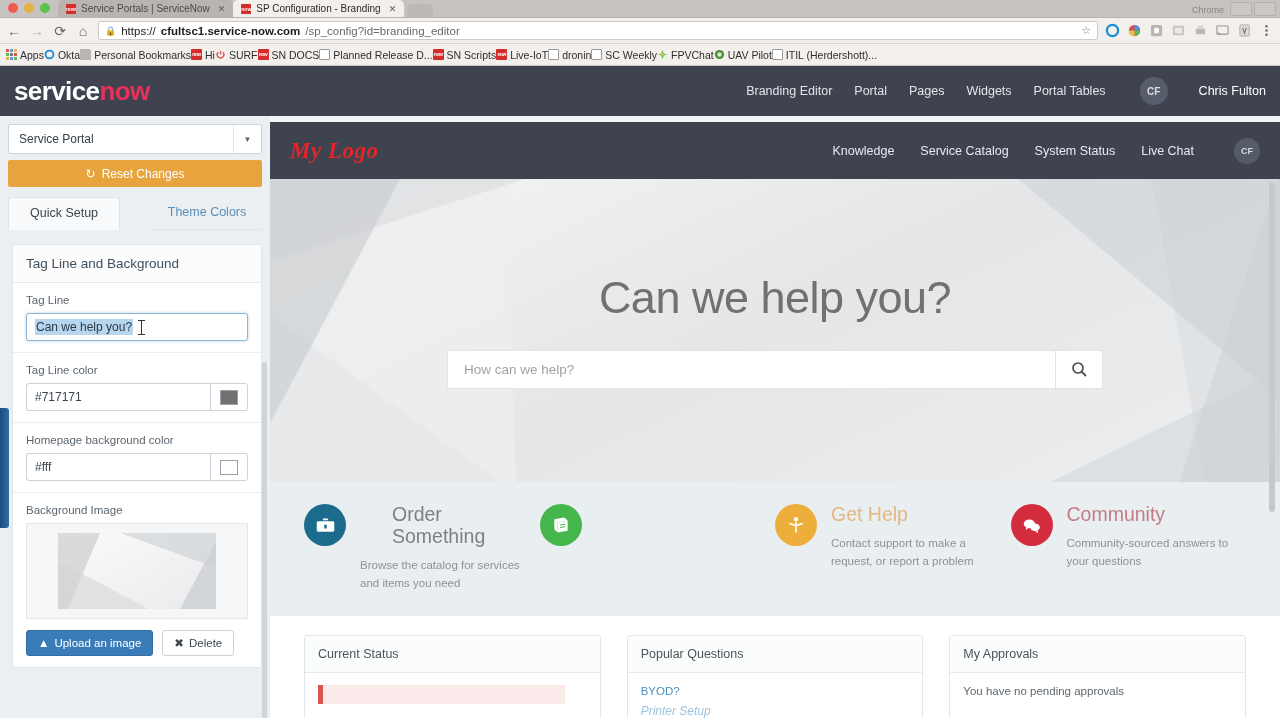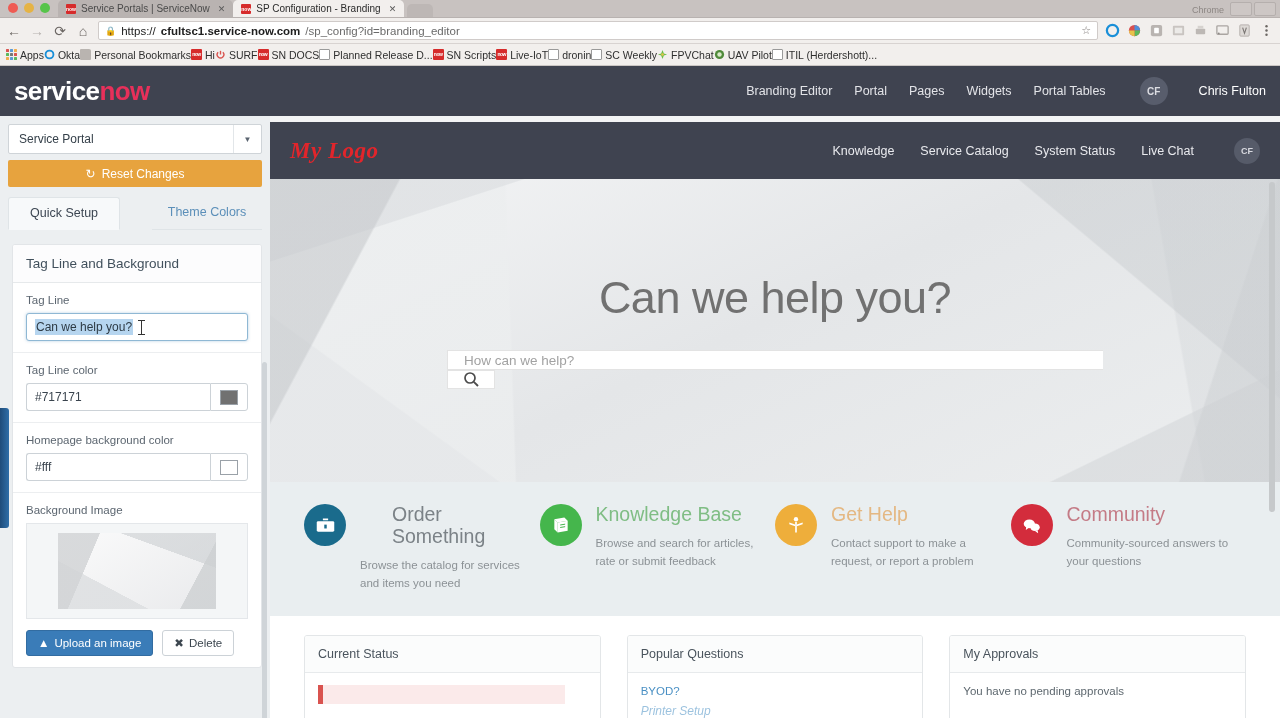--- a/index.html
+++ b/index.html
@@ -246,21 +246,21 @@
       linear-gradient(162deg, rgba(216,219,222,.55) 0 13%, rgba(0,0,0,0) 13.2%),
       linear-gradient(-140deg, rgba(199,203,206,.45) 0 19%, rgba(0,0,0,0) 19.2%),
       linear-gradient(88deg, rgba(236,238,239,.8) 0 24%, rgba(0,0,0,0) 24.2%),
       linear-gradient(-100deg, rgba(211,214,217,.4) 0 12%, rgba(0,0,0,0) 12.2%),
       linear-gradient(155deg, #f4f5f6 0%, #e4e6e8 48%, #eceeef 100%);
   }
   .hero-title {
     font-size: 45px; color: #717171; font-weight: normal; margin-bottom: 26px;
     letter-spacing: -0.5px;
   }
-  .hero-search { display: flex; width: 656px; height: 39px; flex-direction: column; }
+  .hero-search { display: flex; width: 656px; height: 39px; }
   .hero-search .hs-inp {
     flex: 1; background: #fff; border: 1px solid #e3e3e3; border-right: none;
     display: flex; align-items: center; padding-left: 16px;
     font-size: 13.5px; color: #a2a2a2;
   }
   .hero-search .hs-btn {
     width: 48px; background: #fff; border: 1px solid #e3e3e3;
     display: flex; align-items: center; justify-content: center;
     color: #4c4c4c; cursor: pointer;
   }
@@ -598,24 +598,20 @@
         <div class="cat">
           <div class="cat-icon" id="ci1" style="background: rgb(69, 182, 76);">
             <svg width="20" height="20" viewBox="0 0 24 24" fill="#fff">
                 <path d="M4 5 L16 3 L20 7 L8 9 Z"></path>
                 <path d="M4 5 L8 9 L8 21 L4 17 Z"></path>
                 <path d="M8 9 L20 7 L20 19 L8 21 Z"></path>
                 <line x1="11" y1="12" x2="17" y2="11" stroke="#45b64c" stroke-width="1.2"></line>
                 <line x1="11" y1="15" x2="17" y2="14" stroke="#45b64c" stroke-width="1.2"></line>
               </svg>
           </div>
-          <div>
-            <div class="cat-title" id="ct1" style="color: rgb(127, 189, 132);">Knowledge Base</div>
-            <div class="cat-desc">Browse and search for articles, rate or submit feedback</div>
-          </div>
         </div>
         <div class="cat">
           <div class="cat-icon" id="ci2" style="background: rgb(238, 174, 59);">
             <svg width="20" height="20" viewBox="0 0 24 24" fill="#fff">
                 <circle cx="12" cy="5" r="2.6"></circle>
                 <path d="M11 8 h2 v13 h-2z"></path>
                 <path d="M4 9 l7 2.5 v2 l-7 -2.5z"></path>
                 <path d="M20 9 l-7 2.5 v2 l7 -2.5z"></path>
               </svg>
           </div>

